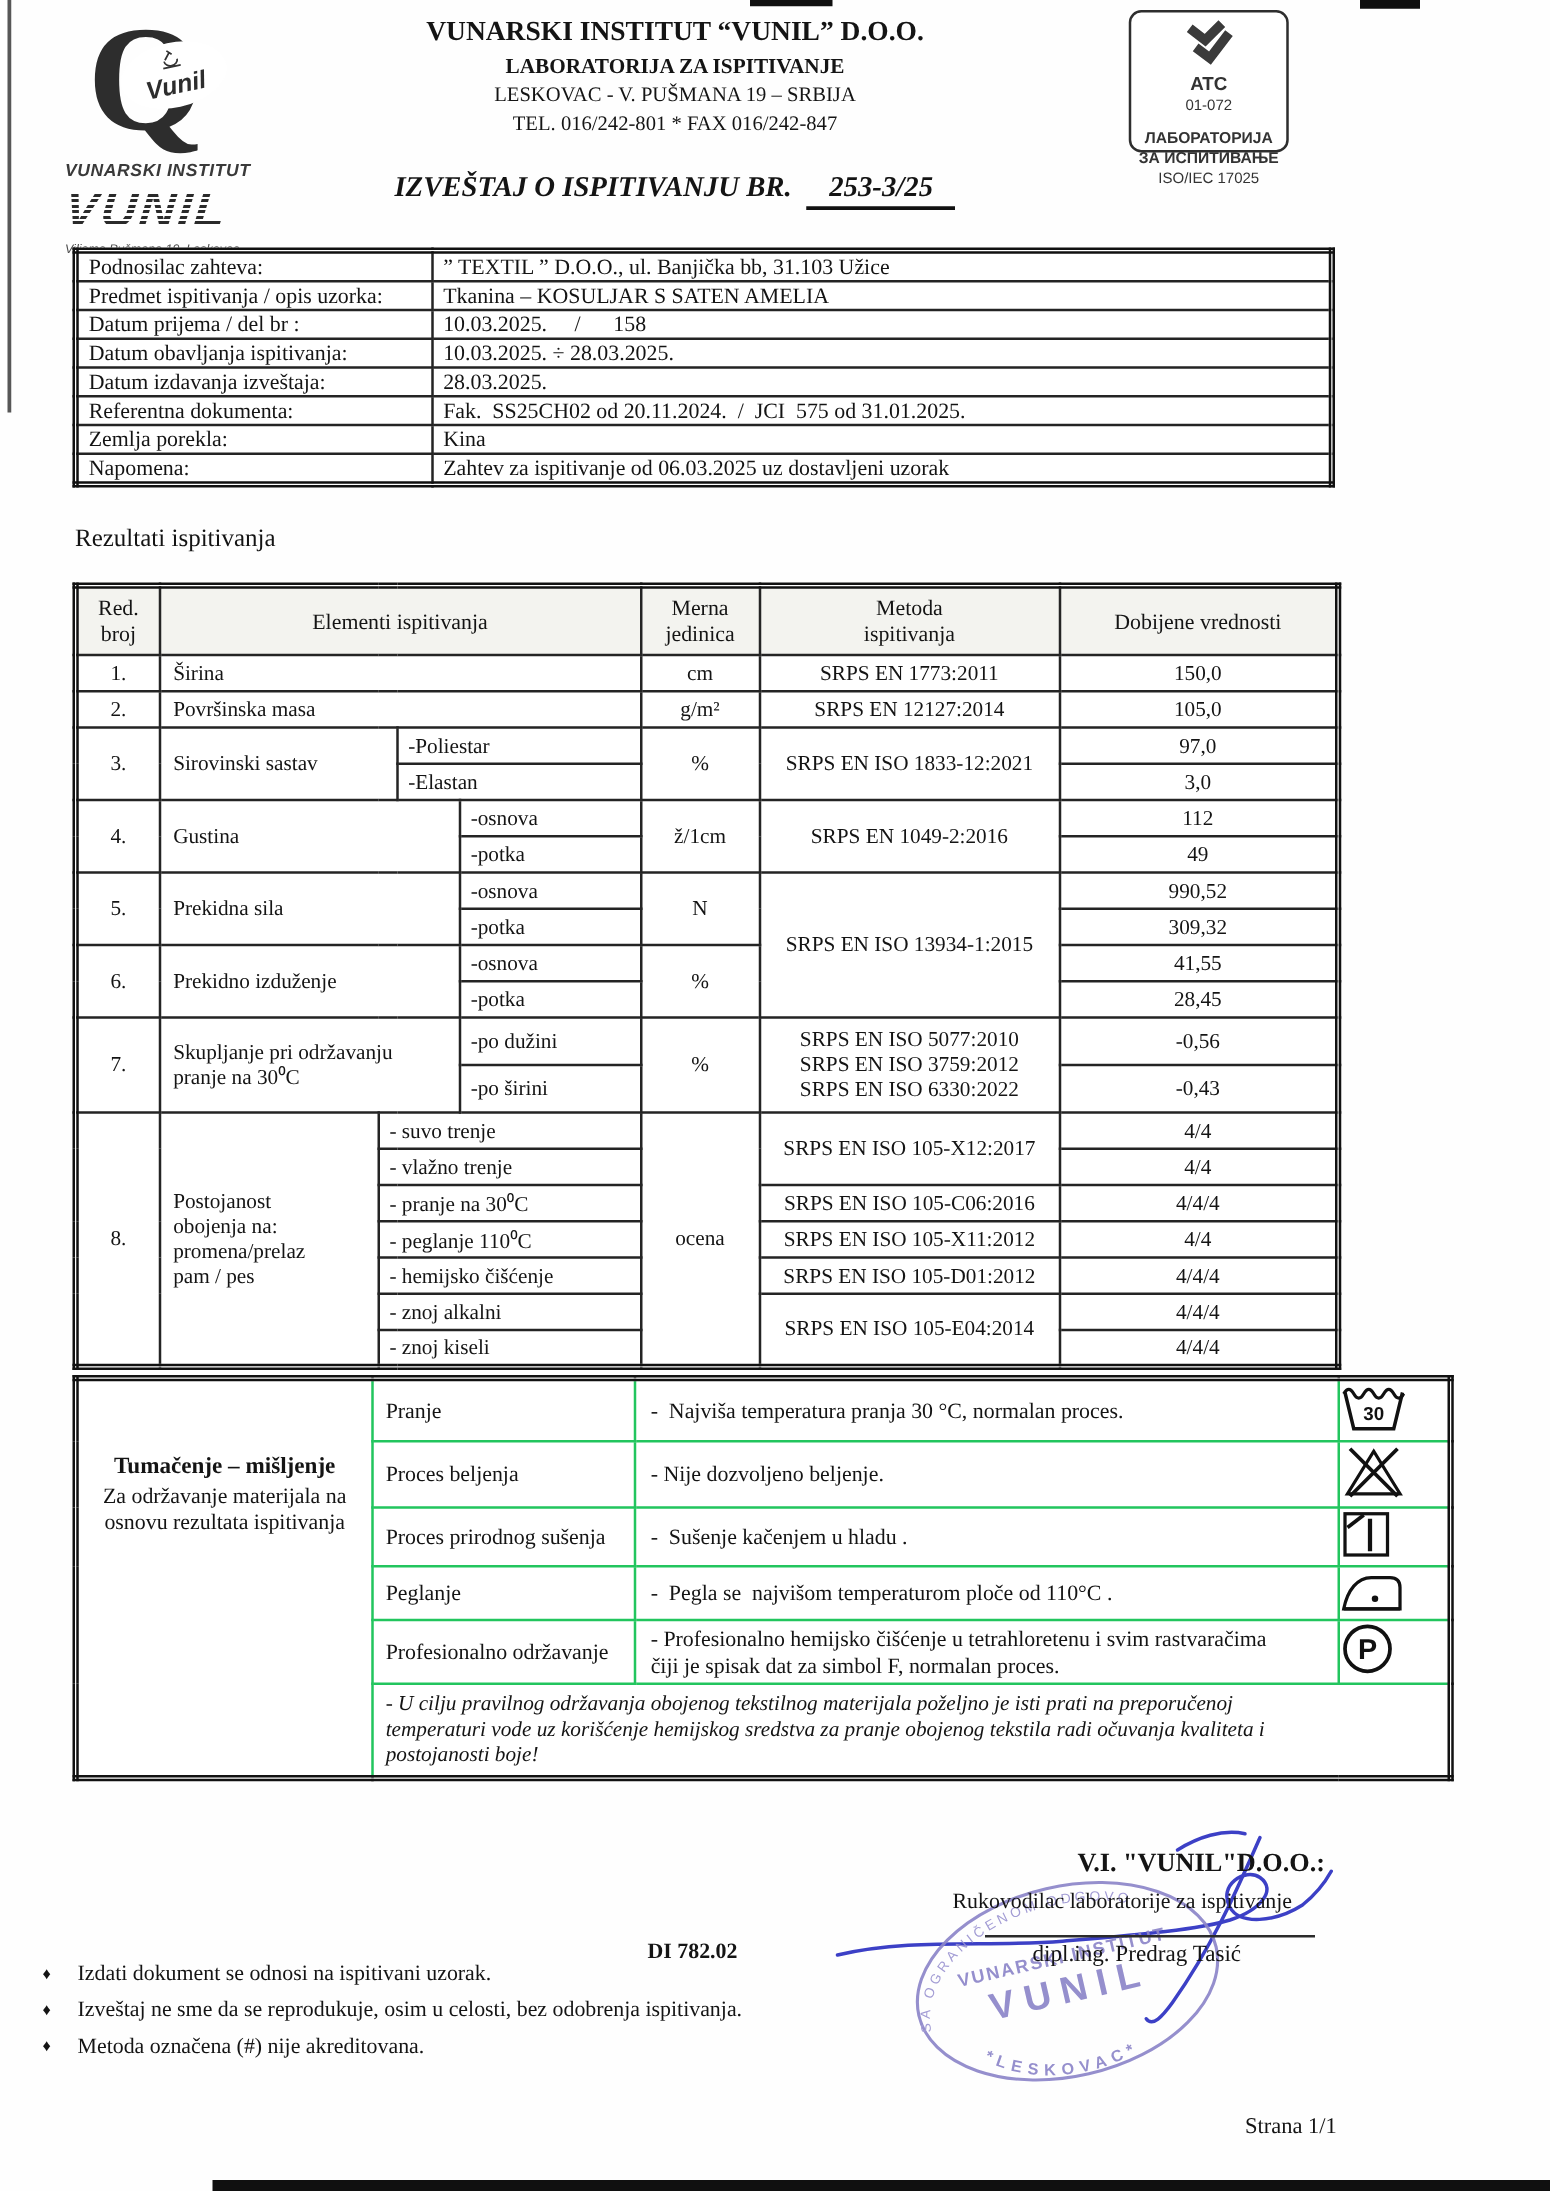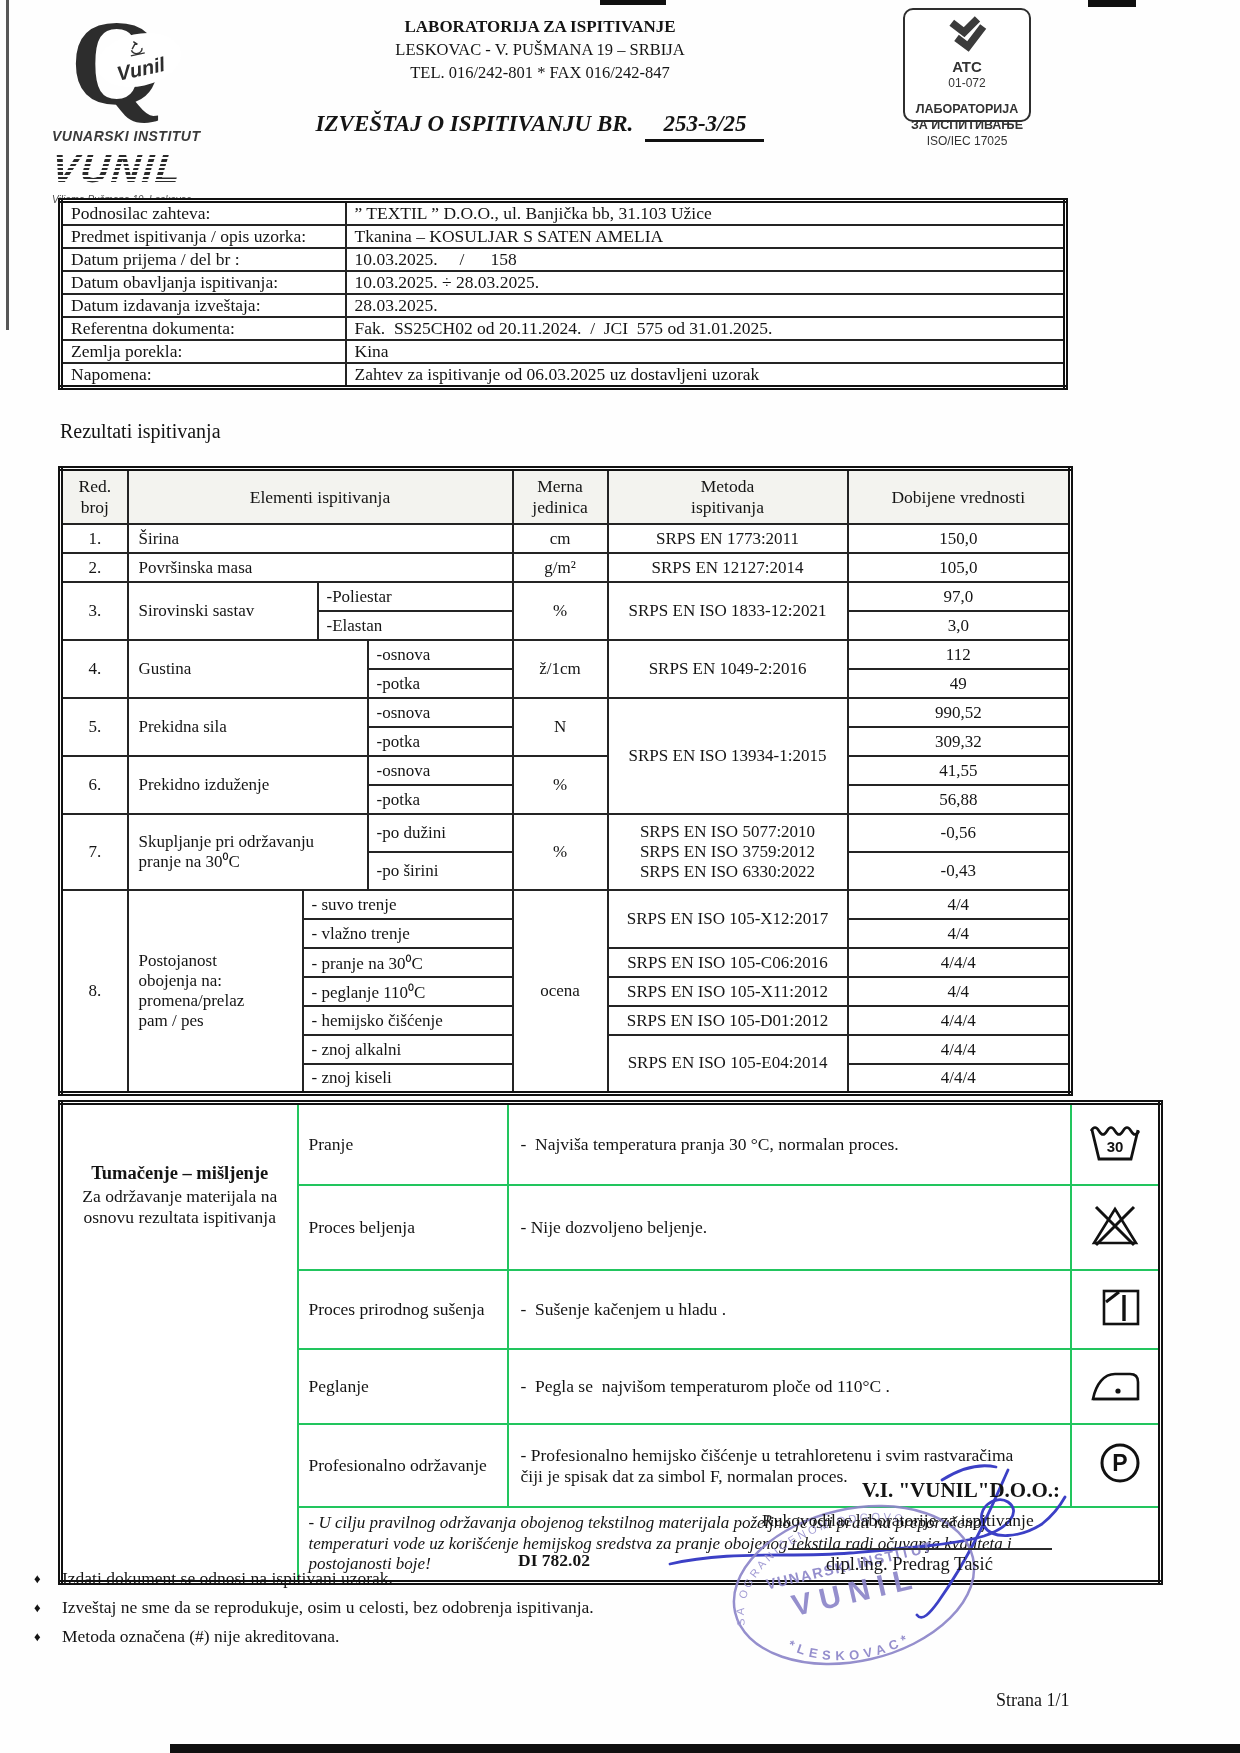--- a/index.html
+++ b/index.html
@@ -57,21 +57,21 @@
   .res .sub{text-align:left;padding-left:8px}
   .preline{white-space:pre-line;line-height:1.18}
 
   .care{position:absolute;left:58px;top:1100px;width:1100px;border:5px double #111;table-layout:fixed}
   .care td{border:2px solid #22c55e;font-size:17.5px;vertical-align:middle;overflow:hidden}
   .care .left-cell{vertical-align:top;text-align:center;padding-top:58px}
   .care .t1{font-weight:bold;font-size:18.5px}
   .care .t2{font-size:17.5px;white-space:pre-line;margin-top:2px;line-height:1.2}
   .care .proc{padding-left:10px}
   .care .desc{padding-left:12px;white-space:pre-wrap;line-height:1.2}
-  .care .icon-cell{text-align:right;padding:16px}
+  .care .icon-cell{text-align:left;padding:0}
   .care .note{font-style:italic;font-size:17px;white-space:pre-wrap;padding:5px 10px;line-height:1.22}
   .rc1{height:44px}.rc2{height:46px}.rc3{height:40px}.rc4{height:38px}.rc5{height:50px}
 
   
   .footer{position:absolute;inset:0;pointer-events:none}
   .sg-company{position:absolute;left:790px;top:1478px;width:270px;font-weight:bold;font-size:21px;text-align:right}
   .sg-role{position:absolute;left:762px;top:1510px;font-size:17.5px}
   .sg-line{position:absolute;left:788px;top:1548px;width:264px;border-top:2px solid #2b2b2b}
   .sg-name{position:absolute;left:826px;top:1554px;font-size:18.5px}
   .stamp{position:absolute;left:714px;top:1490px;transform:rotate(-13deg);opacity:.92}
@@ -101,20 +101,21 @@
       </span>
       <span class="oval-word">Vunil</span>
     </div>
   </div>
   <div class="inst-small">VUNARSKI INSTITUT</div>
   <div class="brand">VUNIL</div>
   <div class="addr-small">Viljema Pušmana 19, Leskovac</div>
 </div>
 
 <div class="hdr-center">
+  <div class="company">VUNARSKI INSTITUT “VUNIL” D.O.O.</div>
   <div class="lab">LABORATORIJA ZA ISPITIVANJE</div>
   <div class="haddr">LESKOVAC - V. PUŠMANA 19 – SRBIJA</div>
   <div class="hphone">TEL. 016/242-801 * FAX  016/242-847</div>
   <div class="report">
     <span>IZVEŠTAJ O ISPITIVANJU BR.</span><span class="repno">253-3/25</span>
   </div>
 </div>
 
 <div class="atc">
   <svg width="48" height="40" viewBox="0 0 48 42">
@@ -247,21 +248,21 @@
     </tr>
     <tr>
       <td rowspan="2">6.</td>
       <td colspan="3" rowspan="2" class="el">Prekidno izduženje</td>
       <td class="sub">-osnova</td>
       <td rowspan="2">%</td>
       <td>41,55</td>
     </tr>
     <tr>
       <td class="sub">-potka</td>
-      <td>56,88</td>
+      <td>28,45</td>
     </tr>
     <tr class="tall">
       <td rowspan="2">7.</td>
       <td colspan="3" rowspan="2" class="el preline">Skupljanje pri održavanju
 pranje na 30⁰C</td>
       <td class="sub">-po dužini</td>
       <td rowspan="2">%</td>
       <td rowspan="2" class="preline">SRPS EN ISO 5077:2010
 SRPS EN ISO 3759:2012
 SRPS EN ISO 6330:2022</td>

